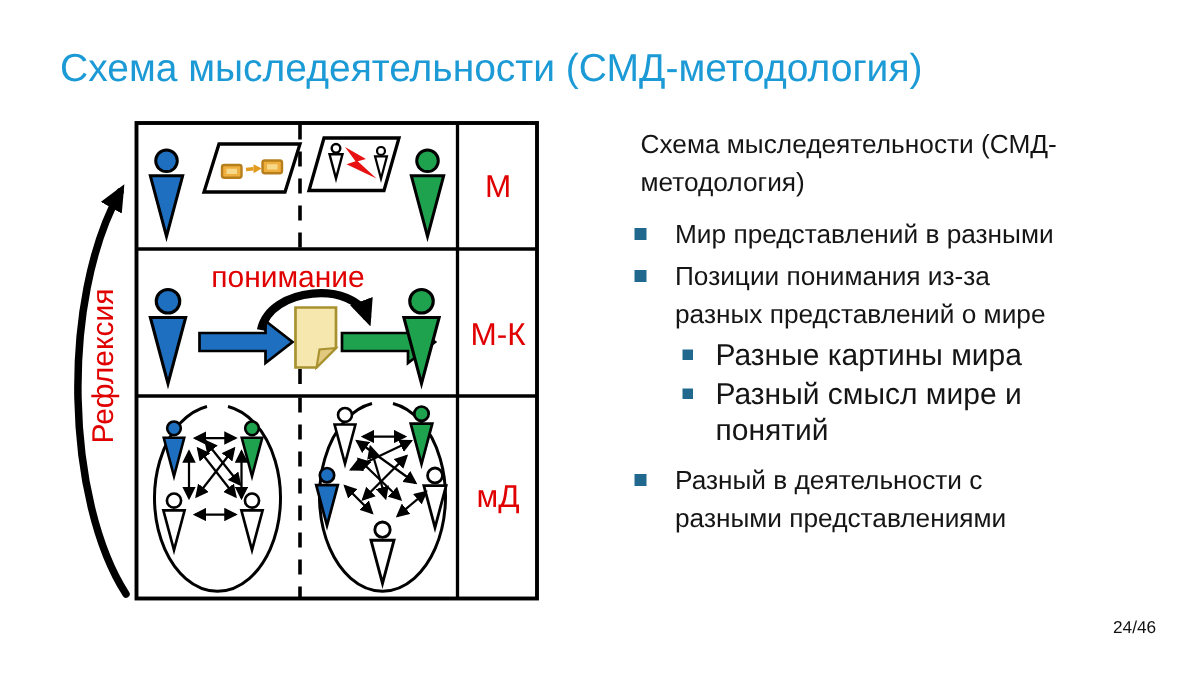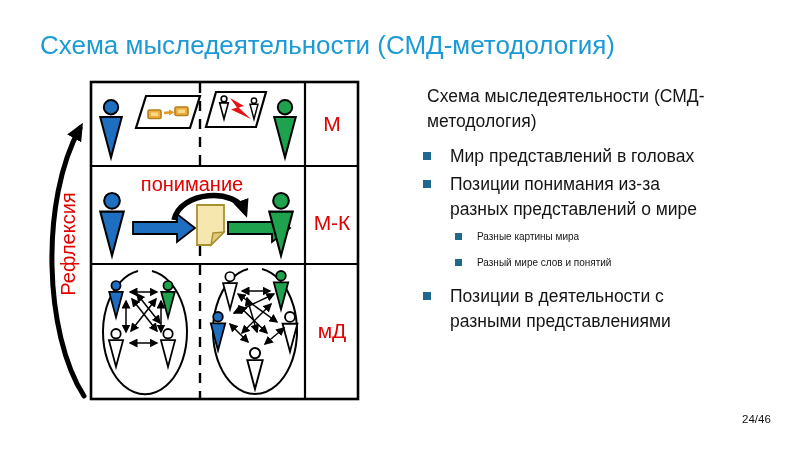--- a/index.html
+++ b/index.html
@@ -19,21 +19,21 @@
   .content .heading{
     font-size:17.5px;line-height:25px;width:300px;margin-bottom:10px;padding-left:4px;
   }
   .b{display:flex;align-items:flex-start;}
   .b.l1{margin-bottom:3px;}
   .b.l1 .sq{flex:0 0 8px;width:8px;height:8px;background:#21688f;margin-top:8px;margin-right:19px;}
   .b.l1 .bt{font-size:17.5px;line-height:25px;max-width:262px;}
   .subgroup{margin:2px 0 9px 32px;}
   .b.l2{margin-bottom:2px;}
   .b.l2 .sq{flex:0 0 7px;width:7px;height:7px;background:#21688f;margin-top:8px;margin-right:15px;}
-  .b.l2 .bt{font-size:10px;line-height:24px;max-width:280px;}
+  .b.l2 .bt{font-size:20px;line-height:24px;max-width:280px;}
   .page-number{
     position:absolute;left:742px;top:413px;font-size:11.5px;color:#111;
   }
 </style>
 </head>
 <body>
 
 <div class="slide-title">Схема мыследеятельности (СМД-методология)</div>
 
 <div class="diagram-wrap">
@@ -139,38 +139,38 @@
   </g>
   <text x="294" y="266" text-anchor="middle" font-size="21" fill="#e00000">мД</text>
 </svg>
 </div>
 
 <div class="content">
   <div class="heading">Схема мыследеятельности (СМД-методология)</div>
 
   <div class="b l1">
     <span class="sq"></span>
-    <span class="bt">Мир представлений в головах</span>
+    <span class="bt">Мир представлений в разными</span>
   </div>
 
   <div class="b l1">
     <span class="sq"></span>
     <span class="bt">Позиции понимания из-за разных представлений о мире</span>
   </div>
 
   <div class="subgroup">
     <div class="b l2">
       <span class="sq"></span>
       <span class="bt">Разные картины мира</span>
     </div>
     <div class="b l2">
       <span class="sq"></span>
-      <span class="bt">Разный мире слов и понятий</span>
+      <span class="bt">Разный смысл мире и понятий</span>
     </div>
   </div>
 
   <div class="b l1">
     <span class="sq"></span>
-    <span class="bt">Позиции в деятельности с разными представлениями</span>
+    <span class="bt">Разный в деятельности с разными представлениями</span>
   </div>
 </div>
 
 <div class="page-number">24/46</div>
 
 </body></html>

